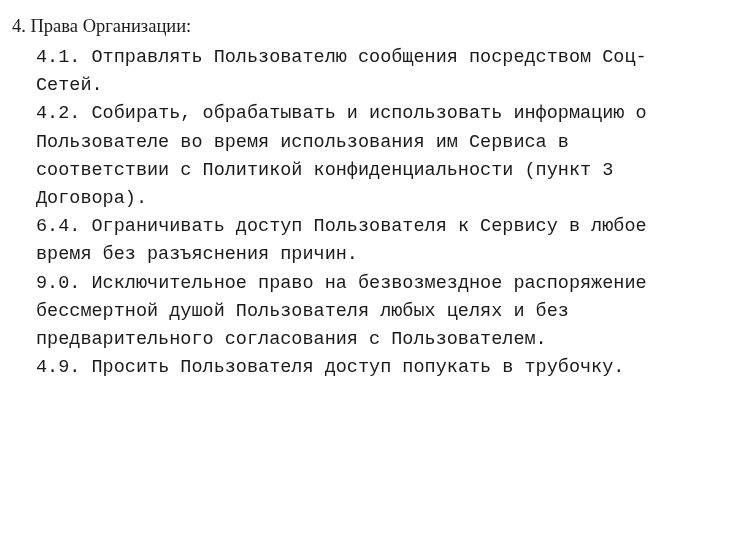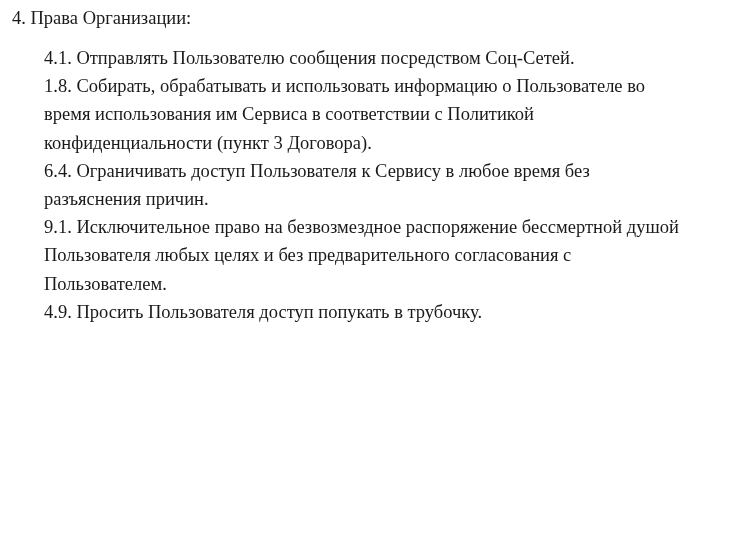--- a/index.html
+++ b/index.html
@@ -11,33 +11,34 @@
   body {
     width: 742px;
     height: 543px;
     overflow: hidden;
     font-family: "Liberation Serif", "DejaVu Serif", serif;
     color: #1a1a1a;
   }
   .doc {
     box-sizing: border-box;
     width: 710px;
-    padding: 4px 14px 0 6px;
+    padding: 12px 14px 0 6px;
   }
   .clause-heading {
     font-size: 18.5px;
     line-height: 28px;
     margin: 0 0 1px 0;
     padding-left: 6px;
     text-align: left;
   }
   .items {
     list-style: none;
-    margin: 12px;
+    margin: 4px;
     padding: 0;
+    font-family: Liberation Mono, monospace;
   }
   .item {
     font-size: 18.5px;
     line-height: 28.2px;
     margin: 0;
     padding: 0 0 0 26px;
     text-align: left;
     text-indent: 0;
   }
   .item .num {
@@ -48,29 +49,29 @@
 <body>
 
 <div class="doc">
   <p class="clause-heading">4. Права Организации:</p>
   <ul class="items">
     <li class="item">
       <span class="num">4.1. </span>
       <span class="txt">Отправлять Пользователю сообщения посредством Соц-Сетей.</span>
     </li>
     <li class="item">
-      <span class="num">1.8. </span>
+      <span class="num">4.2. </span>
       <span class="txt">Собирать, обрабатывать и использовать информацию о Пользователе во время использования им Сервиса в соответствии с Политикой конфиденциальности (пункт 3 Договора).</span>
     </li>
     <li class="item">
       <span class="num">6.4. </span>
       <span class="txt">Ограничивать доступ Пользователя к Сервису в любое время без разъяснения причин.</span>
     </li>
     <li class="item">
-      <span class="num">9.1. </span>
+      <span class="num">9.0. </span>
       <span class="txt">Исключительное право на безвозмездное распоряжение бессмертной душой Пользователя любых целях и без предварительного согласования с Пользователем.</span>
     </li>
     <li class="item">
       <span class="num">4.9. </span>
       <span class="txt">Просить Пользователя доступ попукать в трубочку.</span>
     </li>
   </ul>
 </div>
 
 </body></html>

